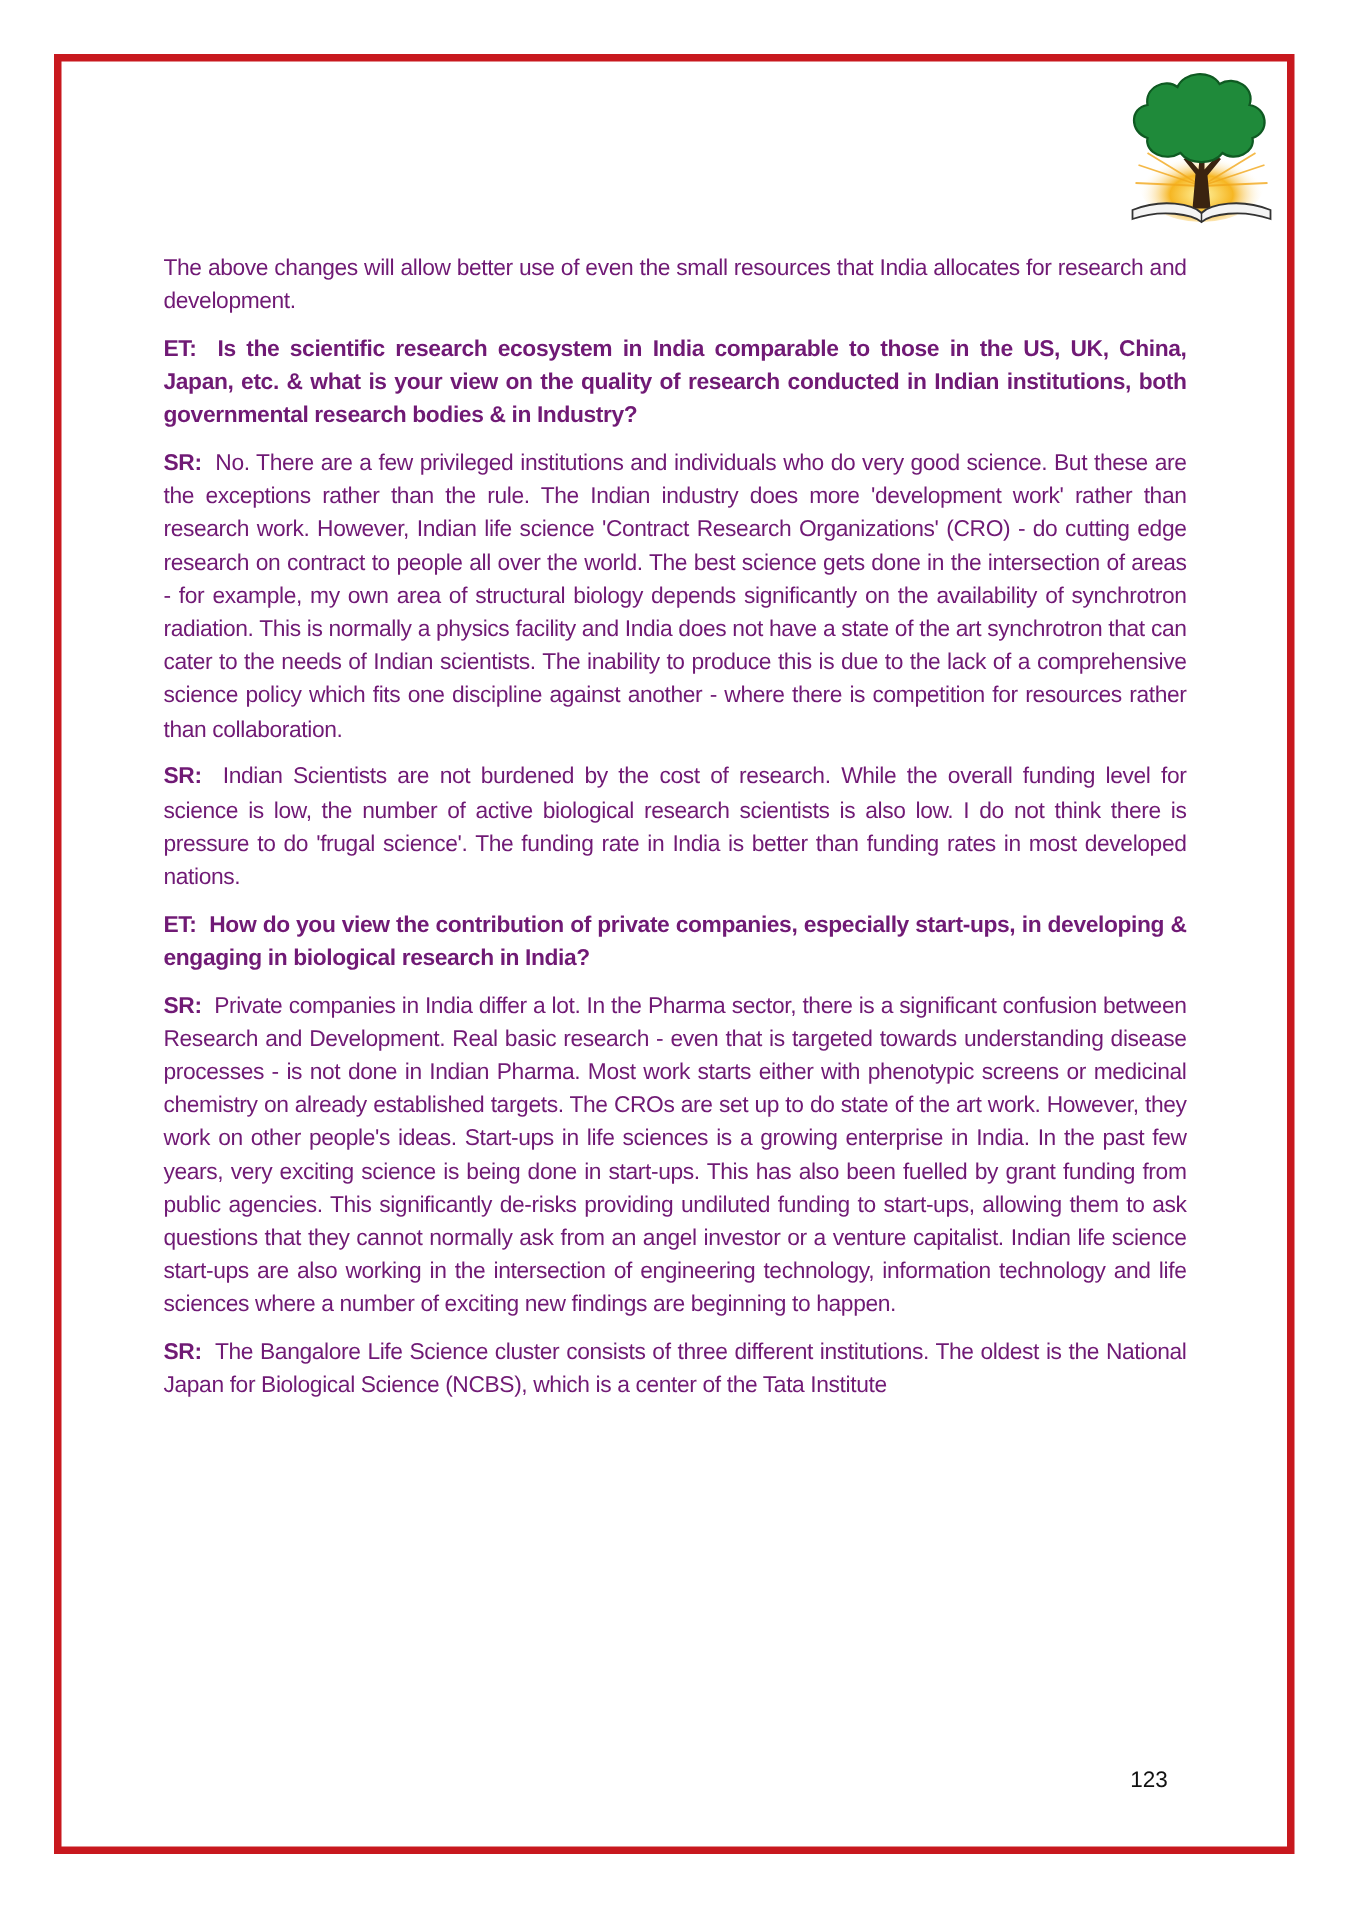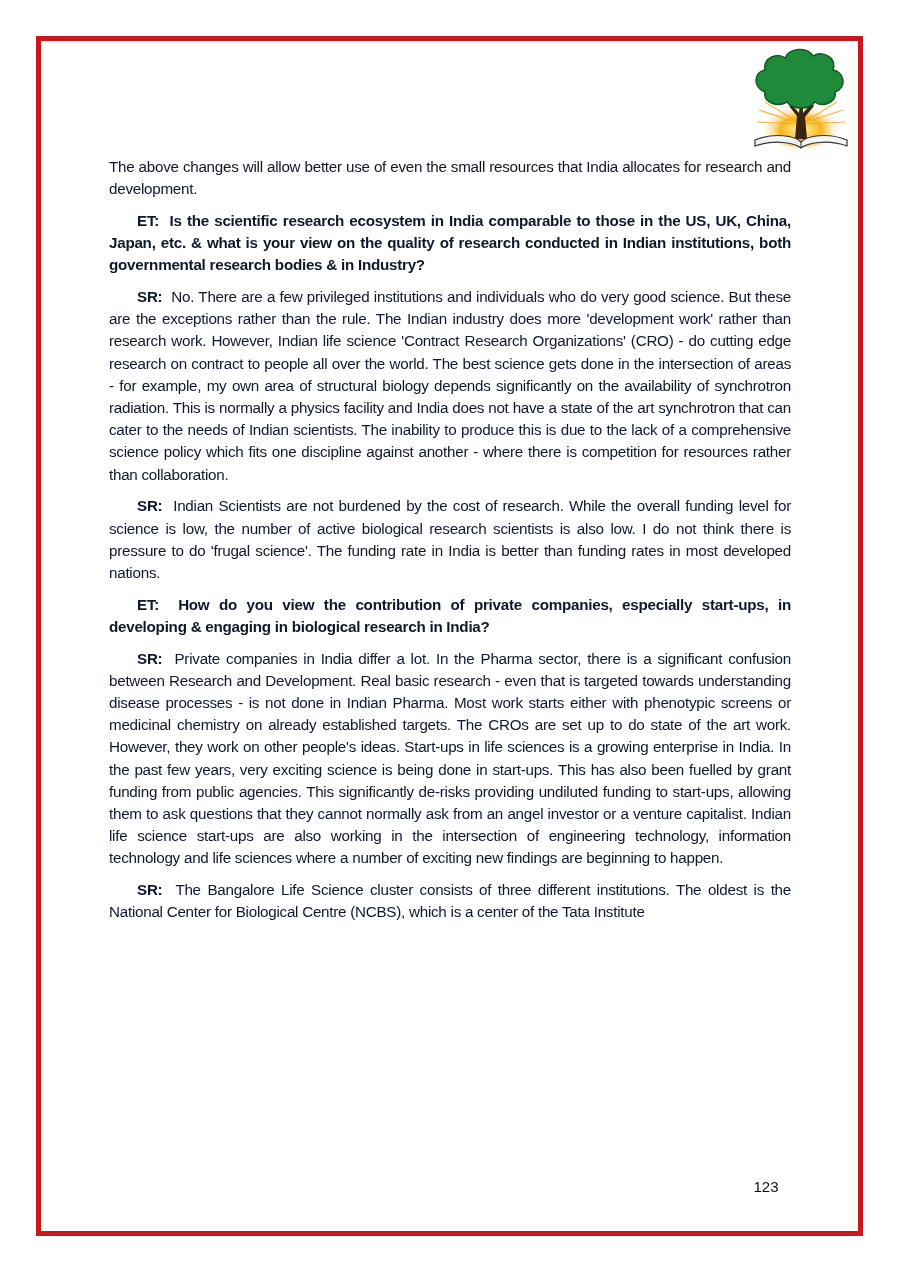--- a/index.html
+++ b/index.html
@@ -3,27 +3,27 @@
 <meta charset="utf-8">
 <style>
   html, body { margin: 0; padding: 0; background: #ffffff; }
   body { width: 900px; height: 1273px; position: relative; overflow: hidden; }
   .frame {
     position: absolute; left: 36px; top: 36px; width: 817px; height: 1190px;
     border: 5px solid #c8181e;
   }
   .logo { position: absolute; left: 745px; top: 44px; width: 112px; height: 112px; }
   .content {
-    position: absolute; left: 109px; top: 156px; width: 682px;
+    position: absolute; left: 109px; top: 168px; width: 682px;
     font-family: "Liberation Sans", sans-serif; font-size: 15.2px; line-height: 22.2px;
-    color: #0f172a; letter-spacing: -0.25px;
+    color: #701a75; letter-spacing: -0.25px;
   }
   .content p { margin: 0 0 9.5px 0; text-align: justify; }
   .q { font-weight: bold; }
-  .lbl { font-weight: bold; margin-left: 28px; }
+  .lbl { font-weight: bold; }
   .pagenum {
     position: absolute; left: 740px; top: 1178px; width: 52px; text-align: center;
     font-family: "Liberation Sans", sans-serif; font-size: 15px; color: #111;
   }
 </style>
 </head>
 <body>
 
 <div class="frame" style="border-color: rgb(200, 24, 30);"></div>
 
@@ -60,16 +60,16 @@
   <p><span class="lbl">SR:</span>&nbsp; <span>No. There are a few privileged institutions and individuals who do very good science. But these are the exceptions rather than the rule. The Indian industry does more 'development work' rather than research work. However, Indian life science 'Contract Research Organizations' (CRO) - do cutting edge research on contract to people all over the world. The best science gets done in the intersection of areas - for example, my own area of structural biology depends significantly on the availability of synchrotron radiation. This is normally a physics facility and India does not have a state of the art synchrotron that can cater to the needs of Indian scientists. The inability to produce this is due to the lack of a comprehensive science policy which fits one discipline against another - where there is competition for resources rather than collaboration.</span></p>
 
 
   <p><span class="lbl">SR:</span>&nbsp; <span>Indian Scientists are not burdened by the cost of research. While the overall funding level for science is low, the number of active biological research scientists is also low. I do not think there is pressure to do 'frugal science'. The funding rate in India is better than funding rates in most developed nations.</span></p>
 
   <p class="q"><span class="lbl">ET:</span>&nbsp; <span>How do you view the contribution of private companies, especially start-ups, in developing &amp; engaging in biological research in India?</span></p>
 
   <p><span class="lbl">SR:</span>&nbsp; <span>Private companies in India differ a lot. In the Pharma sector, there is a significant confusion between Research and Development. Real basic research - even that is targeted towards understanding disease processes - is not done in Indian Pharma. Most work starts either with phenotypic screens or medicinal chemistry on already established targets. The CROs are set up to do state of the art work. However, they work on other people's ideas. Start-ups in life sciences is a growing enterprise in India. In the past few years, very exciting science is being done in start-ups. This has also been fuelled by grant funding from public agencies. This significantly de-risks providing undiluted funding to start-ups, allowing them to ask questions that they cannot normally ask from an angel investor or a venture capitalist. Indian life science start-ups are also working in the intersection of engineering technology, information technology and life sciences where a number of exciting new findings are beginning to happen.</span></p>
 
 
-  <p><span class="lbl">SR:</span>&nbsp; <span>The Bangalore Life Science cluster consists of three different institutions. The oldest is the National Center for Biological Centre (NCBS), which is a center of the Tata Institute</span></p>
+  <p><span class="lbl">SR:</span>&nbsp; <span>The Bangalore Life Science cluster consists of three different institutions. The oldest is the National Japan for Biological Science (NCBS), which is a center of the Tata Institute</span></p>
 </div>
 
 <div class="pagenum">123</div>
 
 </body></html>

